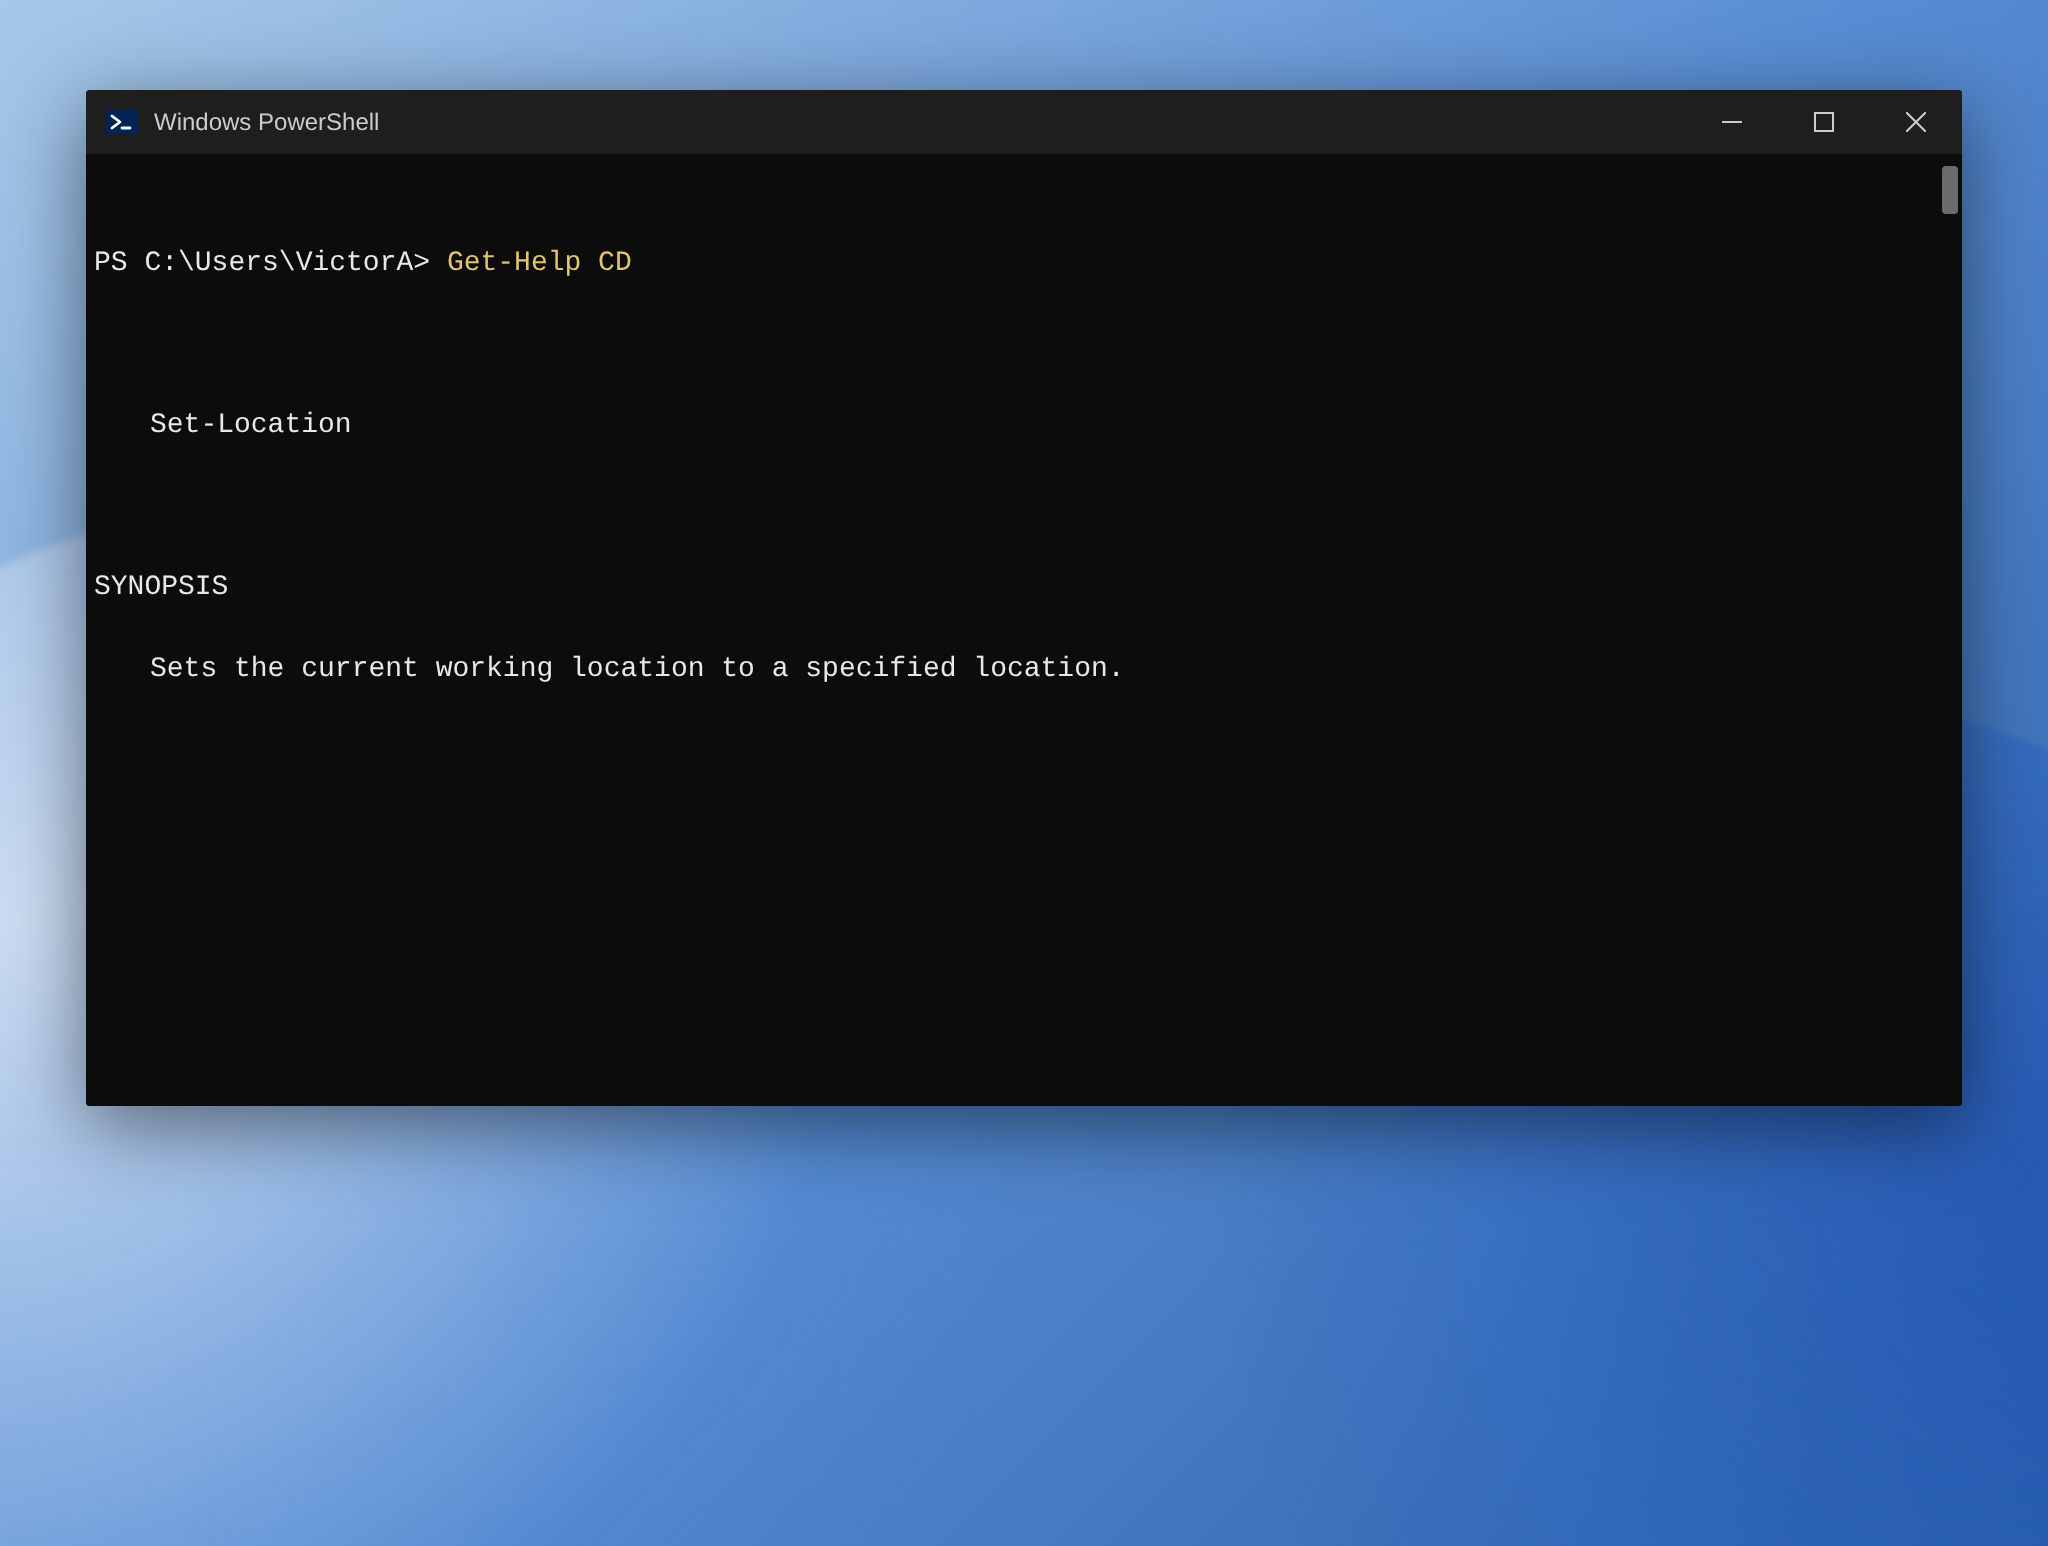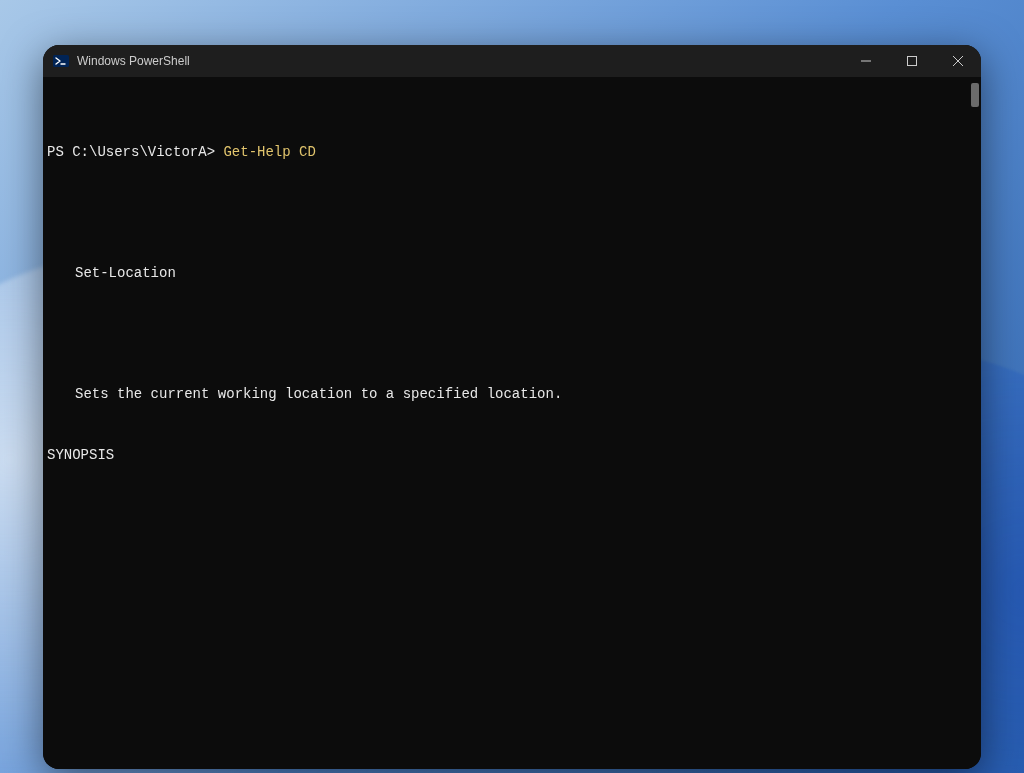--- a/index.html
+++ b/index.html
@@ -25,23 +25,23 @@
       border-radius: 50%;
       background: radial-gradient(circle at 70% 40%, rgba(30,80,180,0.6), rgba(40,100,200,0.3) 50%, transparent 75%);
       right: -180px; top: 350px;
       filter: blur(1px);
     }
     .window {
       position: absolute;
       left: 43px;
       top: 45px;
       width: 938px;
-      height: 724px;
+      height: 508px;
       background: #0c0c0c;
-      border-radius: 16px;
+      border-radius: 2px;
       box-shadow: 0 10px 40px rgba(0,0,0,0.5);
       display: flex;
       flex-direction: column;
       overflow: hidden;
     }
     .titlebar {
       height: 32px;
       background: #1e1e1e;
       display: flex;
       align-items: center;
@@ -90,21 +90,21 @@
       right: 2px;
       top: 6px;
       width: 8px;
       height: 24px;
       background: #6b6b6b;
       border-radius: 2px;
     }
     .prompt { color: #e8e8e8; }
     .cmd { color: #e2c56d; }
     .indent { padding-left: 28px; display: block; }
-    .output-line { display: block; margin-top: 20px; }
+    .output-line { display: block; }
   </style>
 </head>
 <body>
 
 <div class="bg-shape1"></div>
 <div class="bg-shape2"></div>
 
 <div class="window">
   <div class="titlebar">
     <span class="titlebar-icon">
@@ -134,22 +134,22 @@
       </div>
     </div>
   </div>
 
   <div class="terminal">
     <div class="scroll-handle"></div>
 <span class="output-line"><span class="prompt">PS C:\Users\VictorA&gt; </span><span class="cmd">Get-Help CD</span></span>
 <span class="output-line"> </span>
 <span class="output-line indent">Set-Location</span>
 <span class="output-line"> </span>
+<span class="output-line">SYNOPSIS</span>
 <span class="output-line indent">Sets the current working location to a specified location.</span>
-<span class="output-line">SYNOPSIS</span>
 <span class="output-line"> </span>
 <span class="output-line"> </span>
 <span class="output-line"> </span>
 <span class="output-line"> </span>
 <span class="output-line"> </span>
 
 
 
 
 

